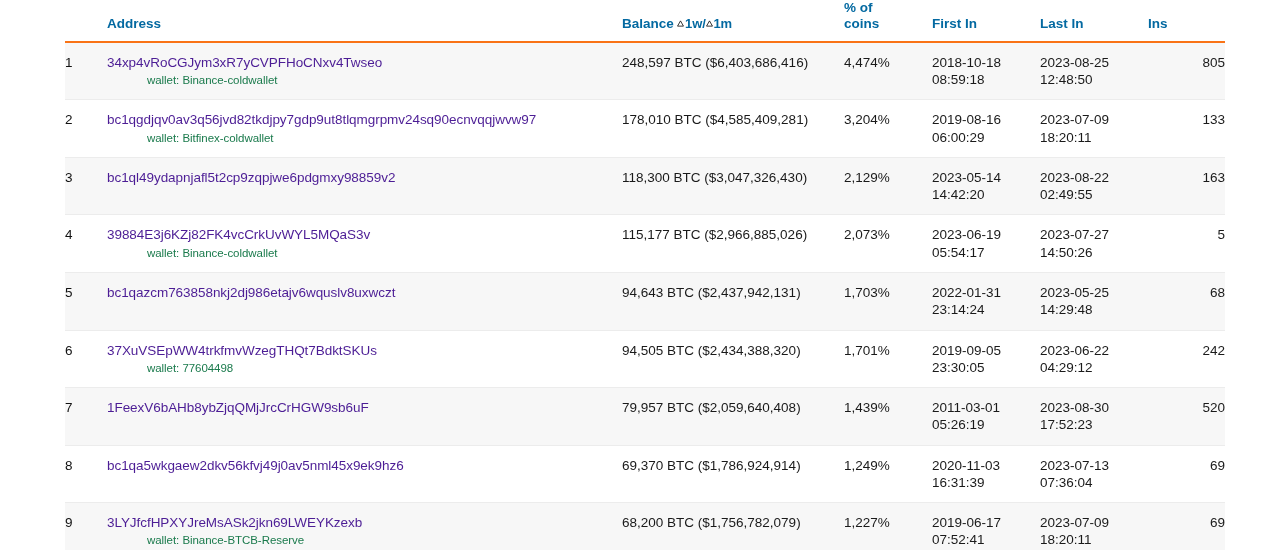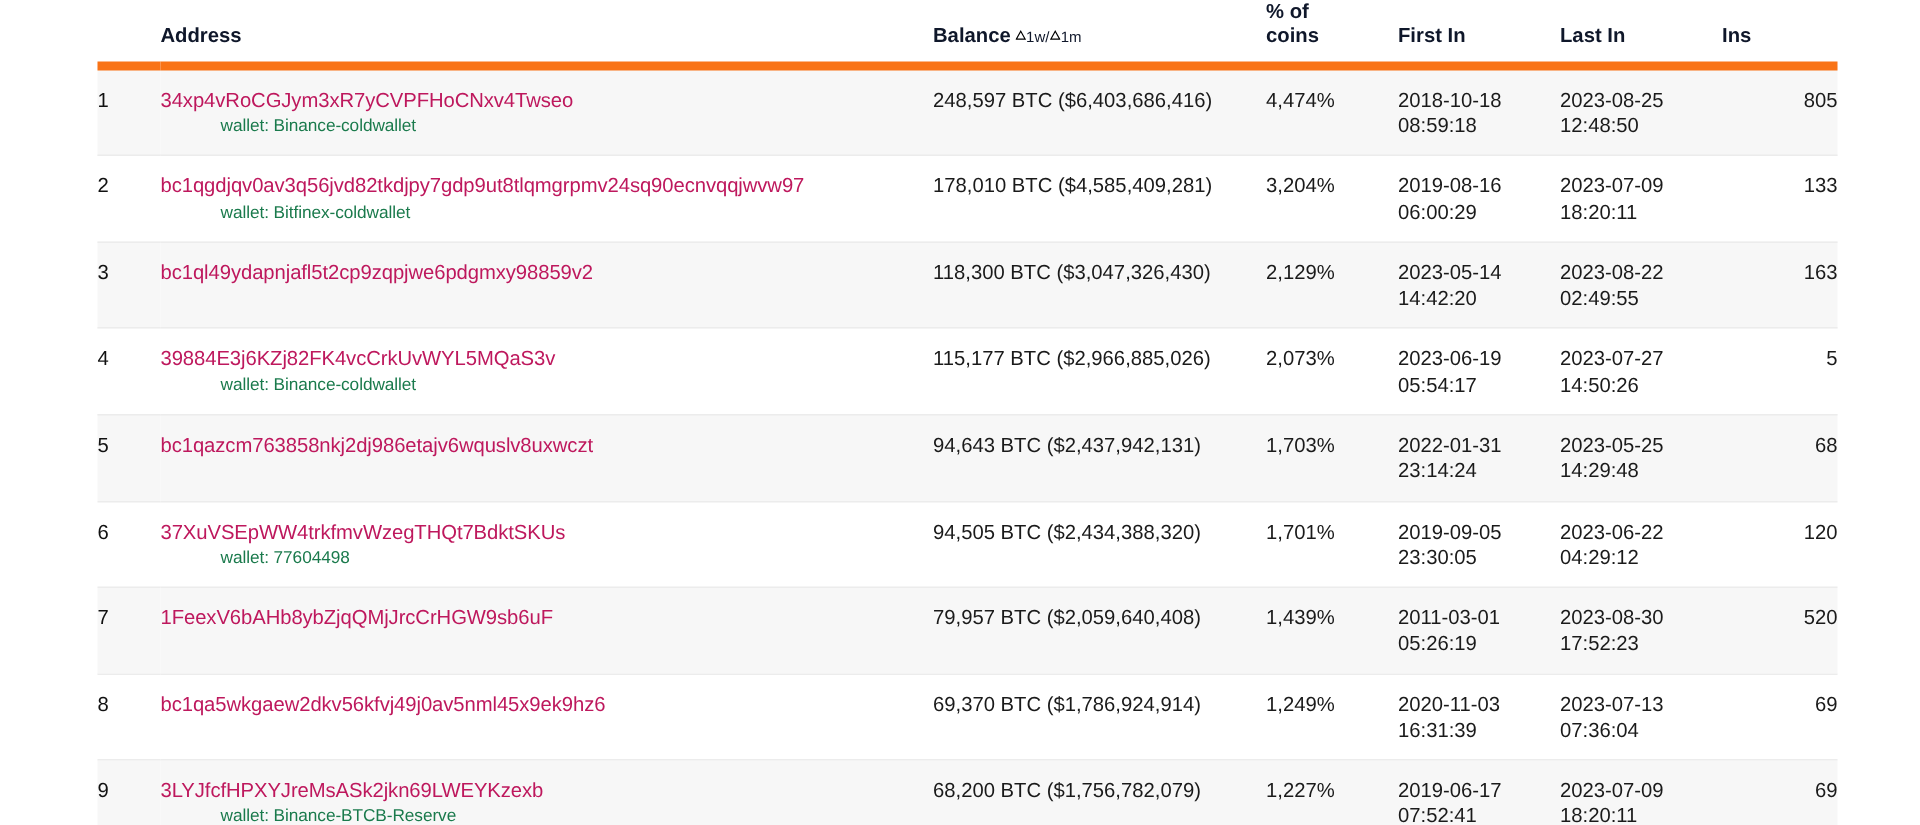--- a/index.html
+++ b/index.html
@@ -26,40 +26,40 @@
     top: 0;
     width: 1160px;
     border-collapse: collapse;
     table-layout: fixed;
   }
 
   
   thead th {
     font-size: 13.5px;
     font-weight: bold;
-    color: #0f172a;
+    color: #0369a1;
     text-align: left;
     vertical-align: bottom;
     padding: 0 0 9px 0;
     line-height: 1.18;
-    border-bottom: 6px solid #f97316;
+    border-bottom: 2px solid #f97316;
     white-space: nowrap;
   }
 
   th.col-rank    { width: 42px;  padding-right: 8px; }
   th.col-address { width: 515px; }
   th.col-balance { width: 222px; }
   th.col-pct     { width: 88px;  }
   th.col-firstin { width: 108px; }
   th.col-lastin  { width: 108px; }
   th.col-ins     { width: 77px; margin-top: 20px;  }
 
   .delta-note {
-    font-weight: normal;
-    font-size: 10px;
+    font-weight: bold;
+    font-size: 13px;
     letter-spacing: 0;
   }
   .tri {
     display: inline-block;
     vertical-align: 0.5px;
     margin-right: 0.5px;
   }
 
   
   tbody tr { background: #ffffff; }
@@ -77,21 +77,21 @@
   td.rank {
     text-align: left;
     padding-right: 8px;
     color: #111;
     font-size: 13.5px;
   }
 
   td.address { padding-right: 10px; }
 
   .addr-link {
-    color: #be185d;
+    color: #4c1d95;
     text-decoration: none;
     font-size: 13.5px;
     letter-spacing: -0.05px;
     display: block;
   }
 
   .wallet-tag {
     display: block;
     color: #1a7a4c;
     font-size: 11.5px;
@@ -238,21 +238,21 @@
           <td class="balance">94,505 BTC ($2,434,388,320)</td>
           <td class="pct">1,701%</td>
           <td class="datecell">
             <span class="date-line">2019-09-05</span>
             <span class="time-line">23:30:05</span>
           </td>
           <td class="datecell">
             <span class="date-line">2023-06-22</span>
             <span class="time-line">04:29:12</span>
           </td>
-          <td class="ins">120</td>
+          <td class="ins">242</td>
         </tr>
         <tr class="striped">
           <td class="rank">7</td>
           <td class="address">
             <a class="addr-link" href="#">1FeexV6bAHb8ybZjqQMjJrcCrHGW9sb6uF</a>
           </td>
           <td class="balance">79,957 BTC ($2,059,640,408)</td>
           <td class="pct">1,439%</td>
           <td class="datecell">
             <span class="date-line">2011-03-01</span>

